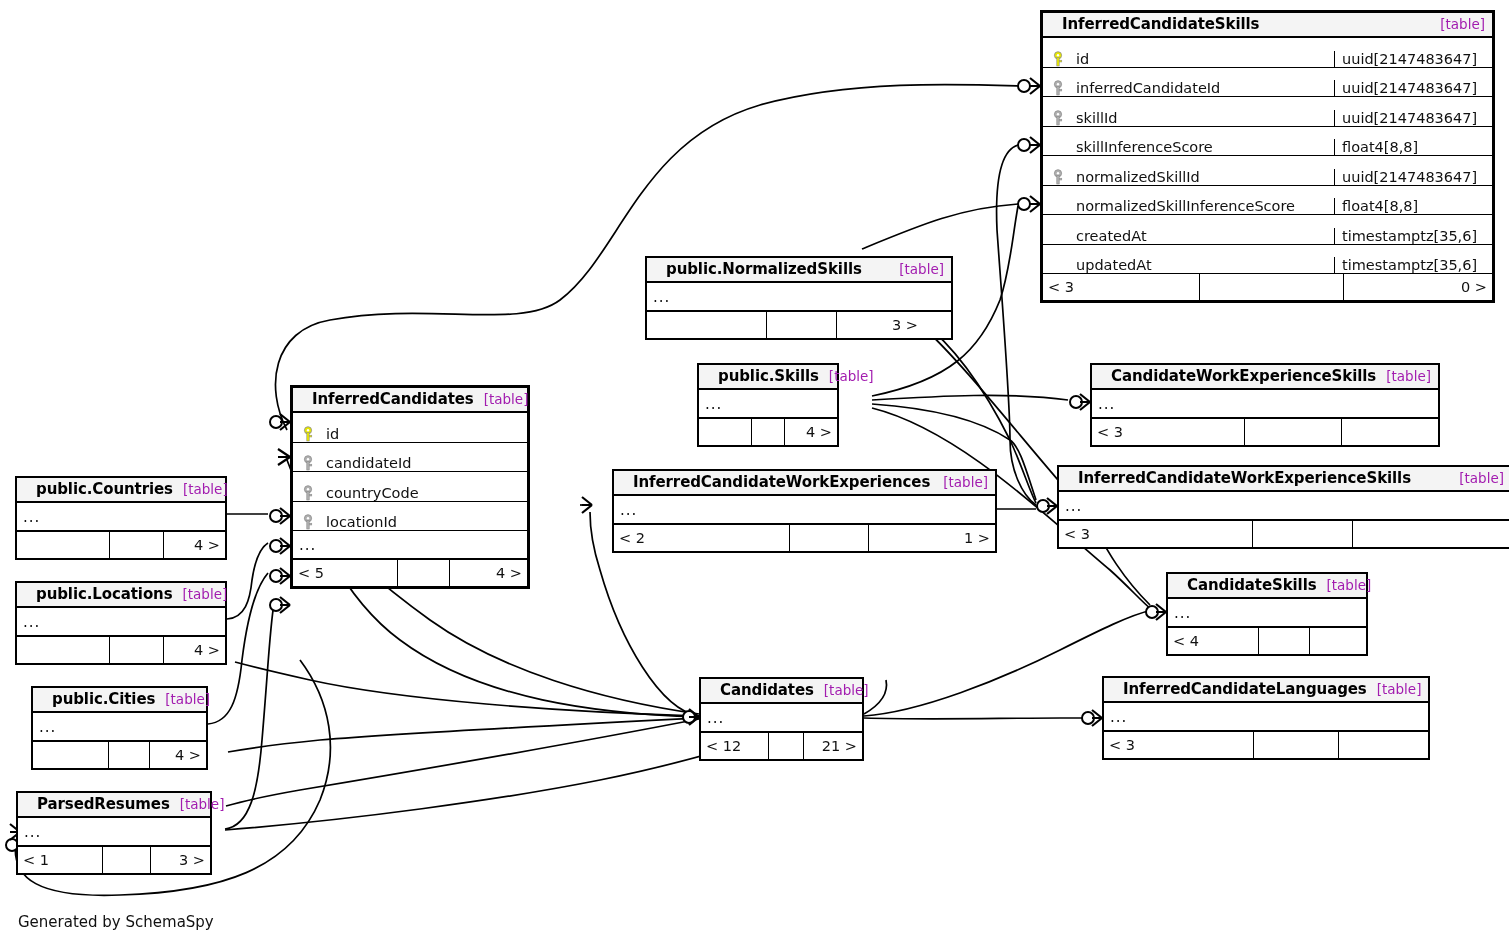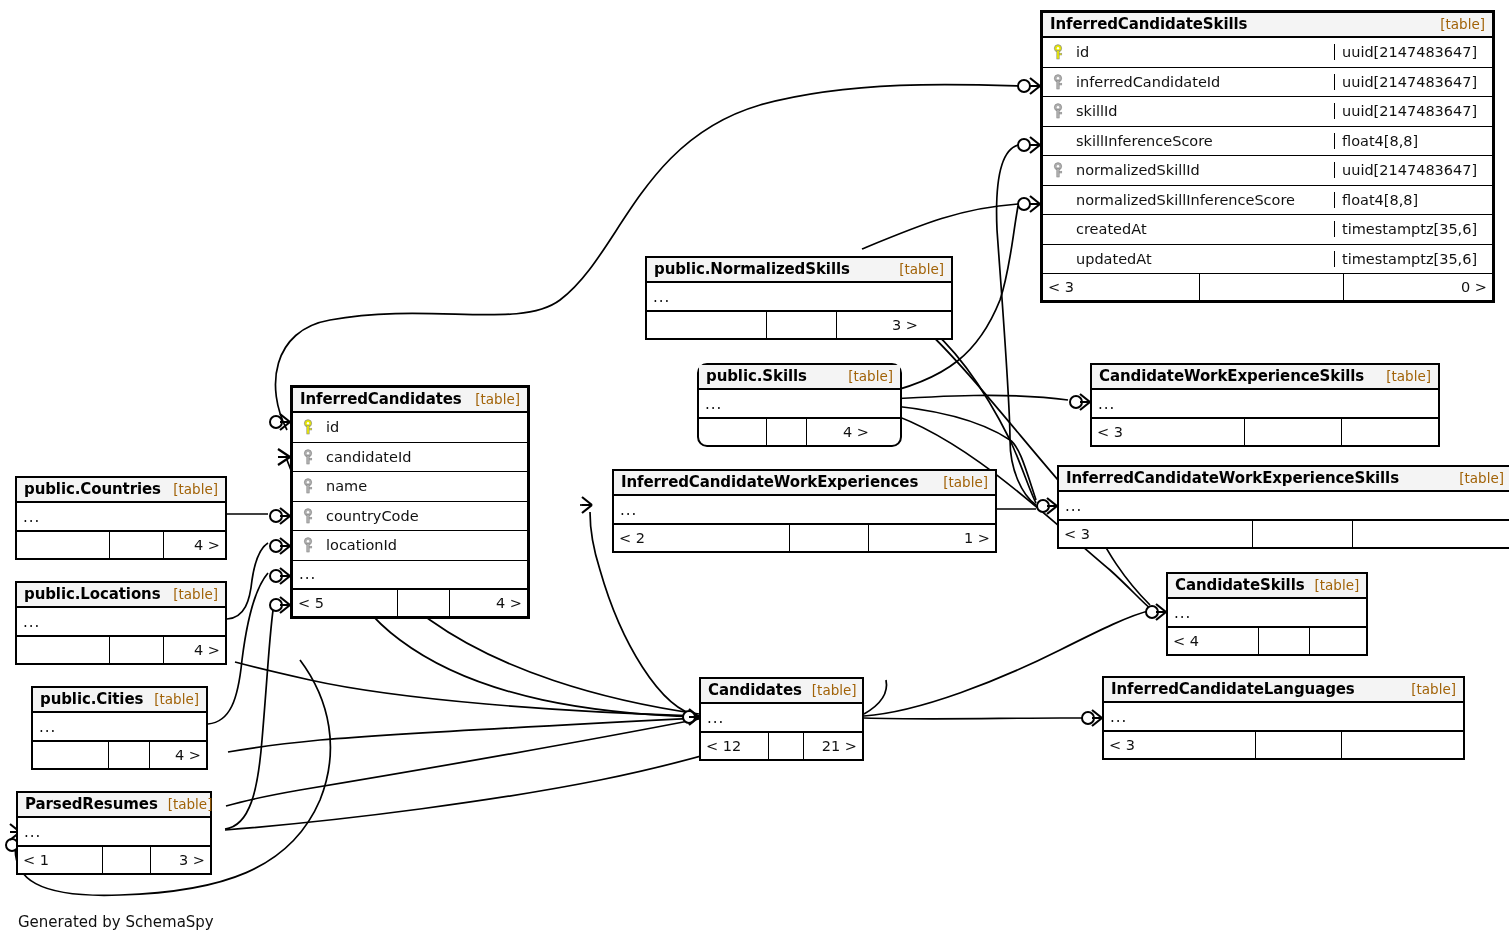--- a/index.html
+++ b/index.html
@@ -35,39 +35,39 @@
   .table-box.thin { border-width: 2px; }
   .table-box.thick { border-width: 3px; }
 
   .tb-header {
     box-sizing: border-box;
     background: #f4f4f4;
     border-bottom: 2px solid #000000;
     display: flex;
     align-items: center;
     justify-content: space-between;
-    padding: 2px 7px 3px 7px;
+    padding: 2px 7px 3px 19px;
     white-space: nowrap;
   }
   .tb-name {
     font-weight: bold;
     font-size: 15px;
     color: #000000;
     letter-spacing: -0.1px;
   }
   .tb-tag {
     font-size: 13.5px;
-    color: #a16207;
+    color: #a21caf;
     padding-left: 10px;
   }
 
   .tb-row {
     box-sizing: border-box;
     display: flex;
-    align-items: center;
+    align-items: flex-end;
     border-bottom: 1.5px solid #000000;
     height: 29.5px;
     background: #fff;
   }
   .tb-row:last-child { border-bottom: none; }
 
   .cell-name {
     flex: 1 1 auto;
     display: flex;
     align-items: center;
@@ -368,33 +368,20 @@
         <div class="tb-row">
           <div class="cell-name">
             <span class="keyicon">
               <svg width="14" height="16" viewBox="0 0 14 16">
                 <circle cx="7" cy="4.3" r="3.6" fill="#b0b0b0" stroke="#8a8a8a" stroke-width="0.8"></circle>
                 <circle cx="7" cy="4.3" r="1.2" fill="#ffffff"></circle>
                 <rect x="5.8" y="6.6" width="2.4" height="8.4" fill="#b0b0b0" stroke="#8a8a8a" stroke-width="0.6"></rect>
                 <rect x="8.2" y="9.2" width="2.6" height="1.8" fill="#b0b0b0" stroke="#8a8a8a" stroke-width="0.5"></rect>
               </svg>
             </span>
-            <span>name</span>
-          </div>
-        </div>
-        <div class="tb-row">
-          <div class="cell-name">
-            <span class="keyicon">
-              <svg width="14" height="16" viewBox="0 0 14 16">
-                <circle cx="7" cy="4.3" r="3.6" fill="#b0b0b0" stroke="#8a8a8a" stroke-width="0.8"></circle>
-                <circle cx="7" cy="4.3" r="1.2" fill="#ffffff"></circle>
-                <rect x="5.8" y="6.6" width="2.4" height="8.4" fill="#b0b0b0" stroke="#8a8a8a" stroke-width="0.6"></rect>
-                <rect x="8.2" y="9.2" width="2.6" height="1.8" fill="#b0b0b0" stroke="#8a8a8a" stroke-width="0.5"></rect>
-              </svg>
-            </span>
             <span>countryCode</span>
           </div>
         </div>
         <div class="tb-row">
           <div class="cell-name">
             <span class="keyicon">
               <svg width="14" height="16" viewBox="0 0 14 16">
                 <circle cx="7" cy="4.3" r="3.6" fill="#b0b0b0" stroke="#8a8a8a" stroke-width="0.8"></circle>
                 <circle cx="7" cy="4.3" r="1.2" fill="#ffffff"></circle>
                 <rect x="5.8" y="6.6" width="2.4" height="8.4" fill="#b0b0b0" stroke="#8a8a8a" stroke-width="0.6"></rect>
@@ -464,21 +451,21 @@
           <span class="tb-name">public.NormalizedSkills</span>
           <span class="tb-tag">[table]</span>
         </div>
         <div class="ellipsis-row">...</div>
         <div class="foot-row">
           <div class="foot-cell foot-left" style="width: 120px;"></div>
           <div class="foot-cell foot-left" style="width: 70px;"></div>
           <div class="foot-cell foot-right" style="width: 86px;">3 &gt;</div>
         </div>
       </div>
-      <div class="table-box thin" style="left: 697px; top: 363px; width: 205px; border-radius: 10px;">
+      <div class="table-box thin" style="left: 697px; top: 363px; width: 142px;">
         <div class="tb-header">
           <span class="tb-name">public.Skills</span>
           <span class="tb-tag">[table]</span>
         </div>
         <div class="ellipsis-row">...</div>
         <div class="foot-row">
           <div class="foot-cell foot-left" style="width: 68px;"></div>
           <div class="foot-cell foot-left" style="width: 40px;"></div>
           <div class="foot-cell foot-right" style="width: 67px;">4 &gt;</div>
         </div>
@@ -524,21 +511,21 @@
           <span class="tb-name">CandidateSkills</span>
           <span class="tb-tag">[table]</span>
         </div>
         <div class="ellipsis-row">...</div>
         <div class="foot-row">
           <div class="foot-cell foot-left" style="width: 93px;">&lt; 4</div>
           <div class="foot-cell foot-left" style="width: 52px;"></div>
           <div class="foot-cell foot-right" style="width: 57px;"></div>
         </div>
       </div>
-      <div class="table-box thin" style="left: 1102px; top: 676px; width: 363px;">
+      <div class="table-box thin" style="left: 1102px; top: 676px; width: 328px;">
         <div class="tb-header">
           <span class="tb-name">InferredCandidateLanguages</span>
           <span class="tb-tag">[table]</span>
         </div>
         <div class="ellipsis-row">...</div>
         <div class="foot-row">
           <div class="foot-cell foot-left" style="width: 152px;">&lt; 3</div>
           <div class="foot-cell foot-left" style="width: 86px;"></div>
           <div class="foot-cell foot-right" style="width: 90px;"></div>
         </div>

